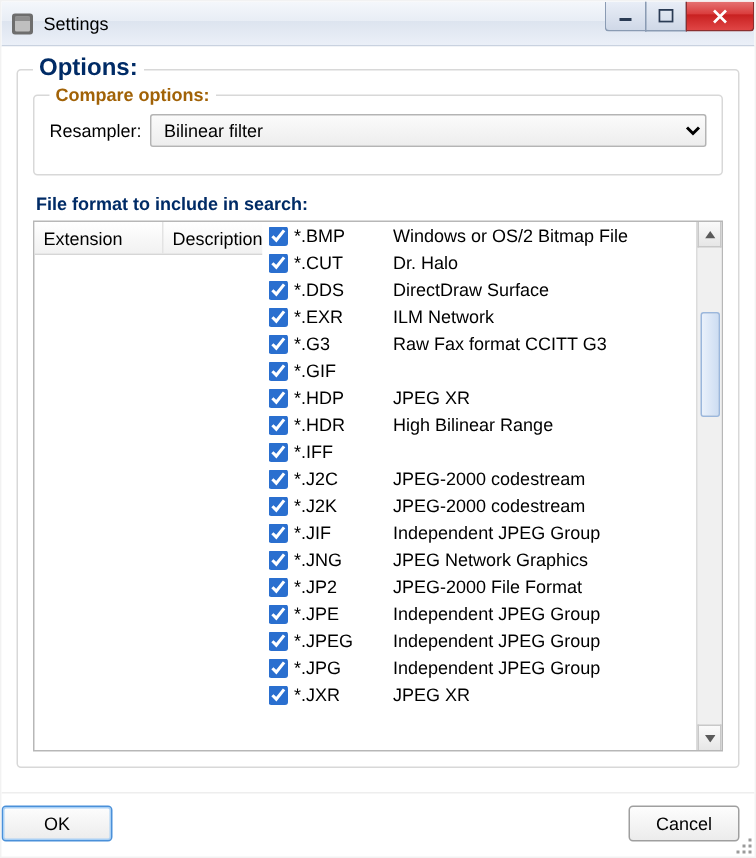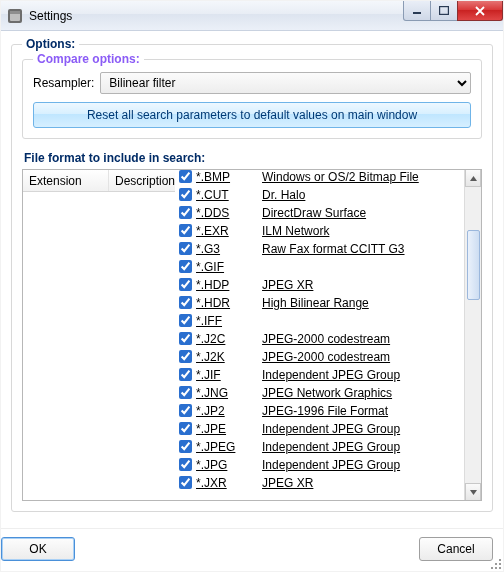--- a/index.html
+++ b/index.html
@@ -60,32 +60,32 @@
   fieldset {
     border:1px solid #d8d8d8;
     border-radius:3px;
     margin:0 0 8px 0;
     padding: 8px 10px 10px 10px;
   }
   legend {
     padding:0 4px;
     font-weight:bold;
     color:#002b66;
-    font-size:12px;
+    font-size:16px;
   }
 
   .inner-group {
     border:1px solid #d8d8d8;
     border-radius:3px;
     padding:8px 10px 10px 10px;
     margin-bottom:10px;
   }
   .inner-group > .legend {
     position:relative; top:-16px; background:#fff; display:inline-block;
-    padding:0 4px; font-weight:bold; color:#8b5cf6;
+    padding:0 4px; font-weight:bold; color:#a16207;
   }
   .inner-body { margin-top:-10px; }
 
   .row { display:flex; align-items:center; margin-bottom:8px; gap:6px;}
   .row label { color:#000; }
 
   select.combo {
     flex:1 1 auto;
     height:22px;
     border:1px solid #b4b4b4;
@@ -133,24 +133,23 @@
   .col-ext-h { width:86px; padding-left:6px; border-right:1px solid #e3e3e3; height:100%; display:flex;align-items:center;}
   .col-desc-h { flex:1; padding-left:6px; }
 
   .rows {
     flex:1 1 auto;
     overflow:hidden;
     position:relative;
     background:#fff;
   }
   .rowitem {
-    display:flex; align-items:flex-start;
+    display:flex; align-items:center;
     height:18px;
     padding-left:4px;
-    text-decoration:underline;
   }
   .rowitem input[type=checkbox] {
     width:13px; height:13px; margin:0 4px 0 0;
     accent-color:#2a6fcf;
   }
   .col-ext { width:66px; }
   .col-desc { flex:1; }
 
   .vscroll {
     width:17px;
@@ -237,21 +236,20 @@
 
     <div class="inner-group">
       <span class="legend">Compare options:</span>
       <div class="inner-body">
         <div class="row">
           <label>Resampler:</label>
           <select class="combo">
             <option>Bilinear filter</option>
           </select>
         </div>
-        <button class="wide">Reset all search parameters to default values on main window</button>
       </div>
     </div>
 
     <div class="filetypes-label">File format to include in search:</div>
 
     <div class="listwrap">
       <div class="listinner">
         <div class="listheader">
           <div class="col-ext-h">Extension</div>
           <div class="col-desc-h">Description</div>
@@ -316,21 +314,21 @@
               <span class="col-desc">Independent JPEG Group</span>
             </div>
             <div class="rowitem">
               <input type="checkbox" checked="" style="">
               <span class="col-ext">*.JNG</span>
               <span class="col-desc">JPEG Network Graphics</span>
             </div>
             <div class="rowitem">
               <input type="checkbox" checked="" style="">
               <span class="col-ext">*.JP2</span>
-              <span class="col-desc">JPEG-1996 File Format</span>
+              <span class="col-desc">JPEG-2000 File Format</span>
             </div>
             <div class="rowitem">
               <input type="checkbox" checked="" style="">
               <span class="col-ext">*.JPE</span>
               <span class="col-desc">Independent JPEG Group</span>
             </div>
             <div class="rowitem">
               <input type="checkbox" checked="" style="">
               <span class="col-ext">*.JPEG</span>
               <span class="col-desc">Independent JPEG Group</span>

